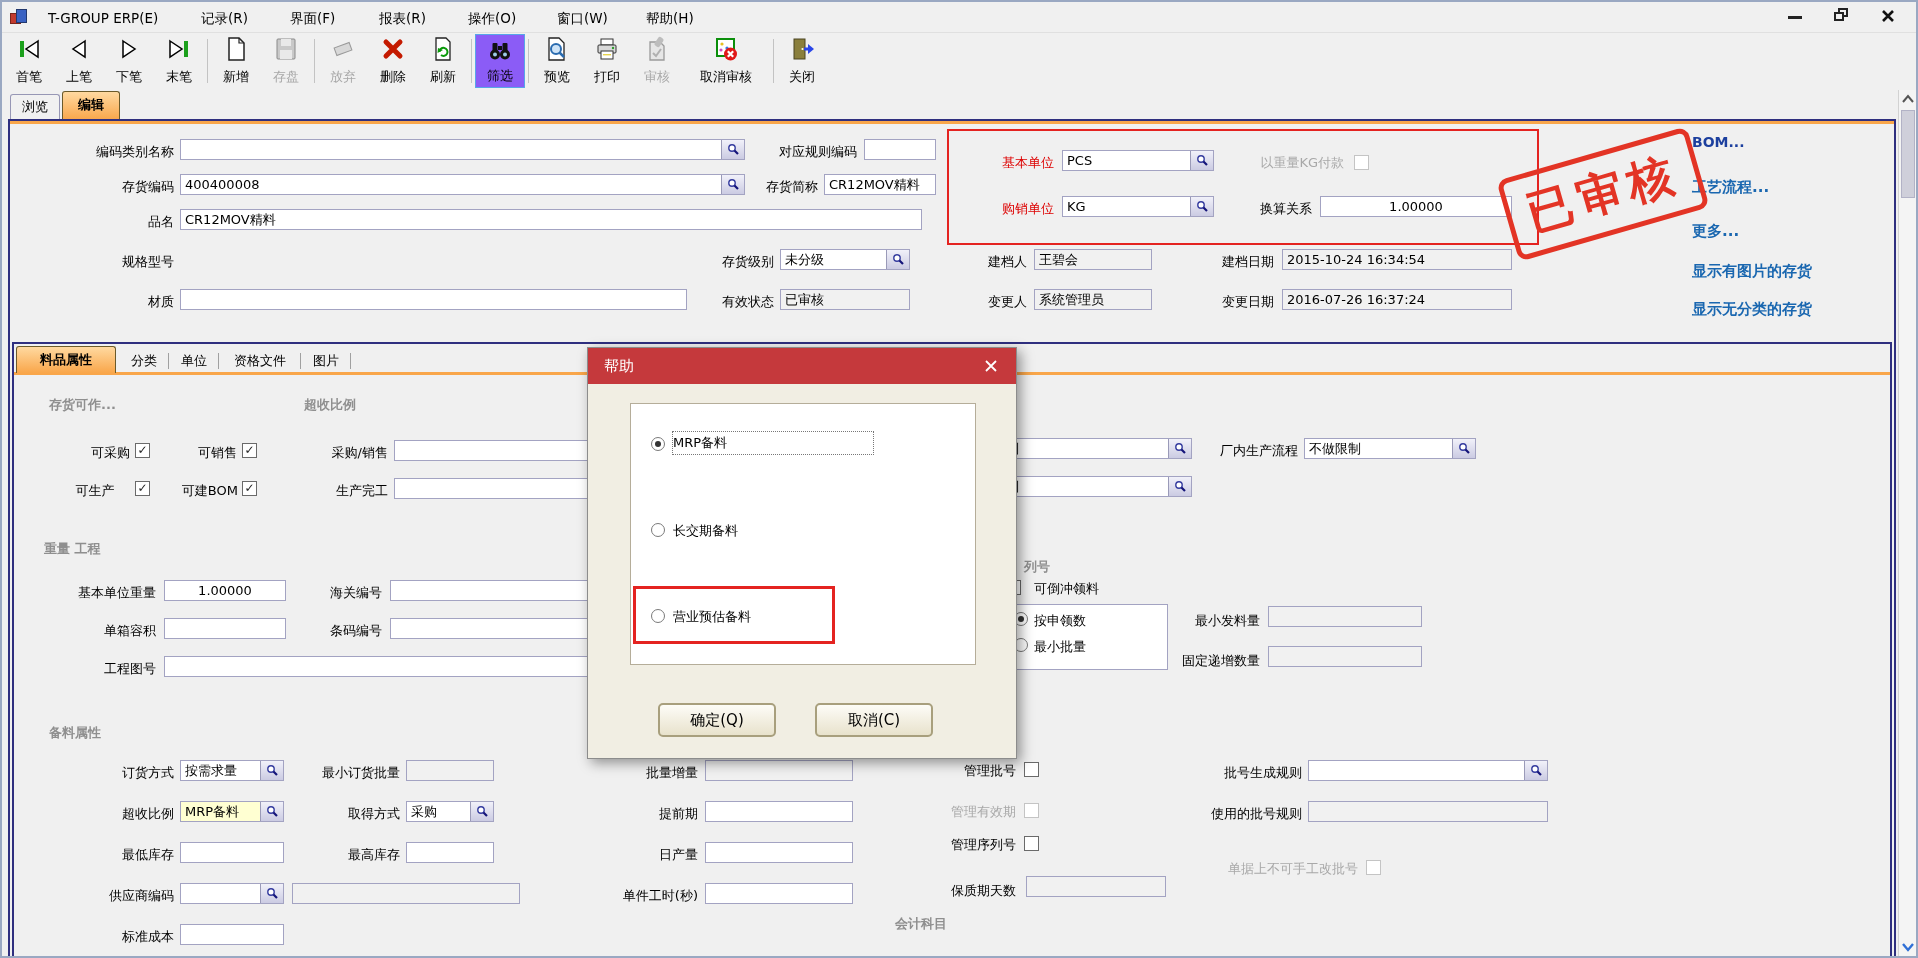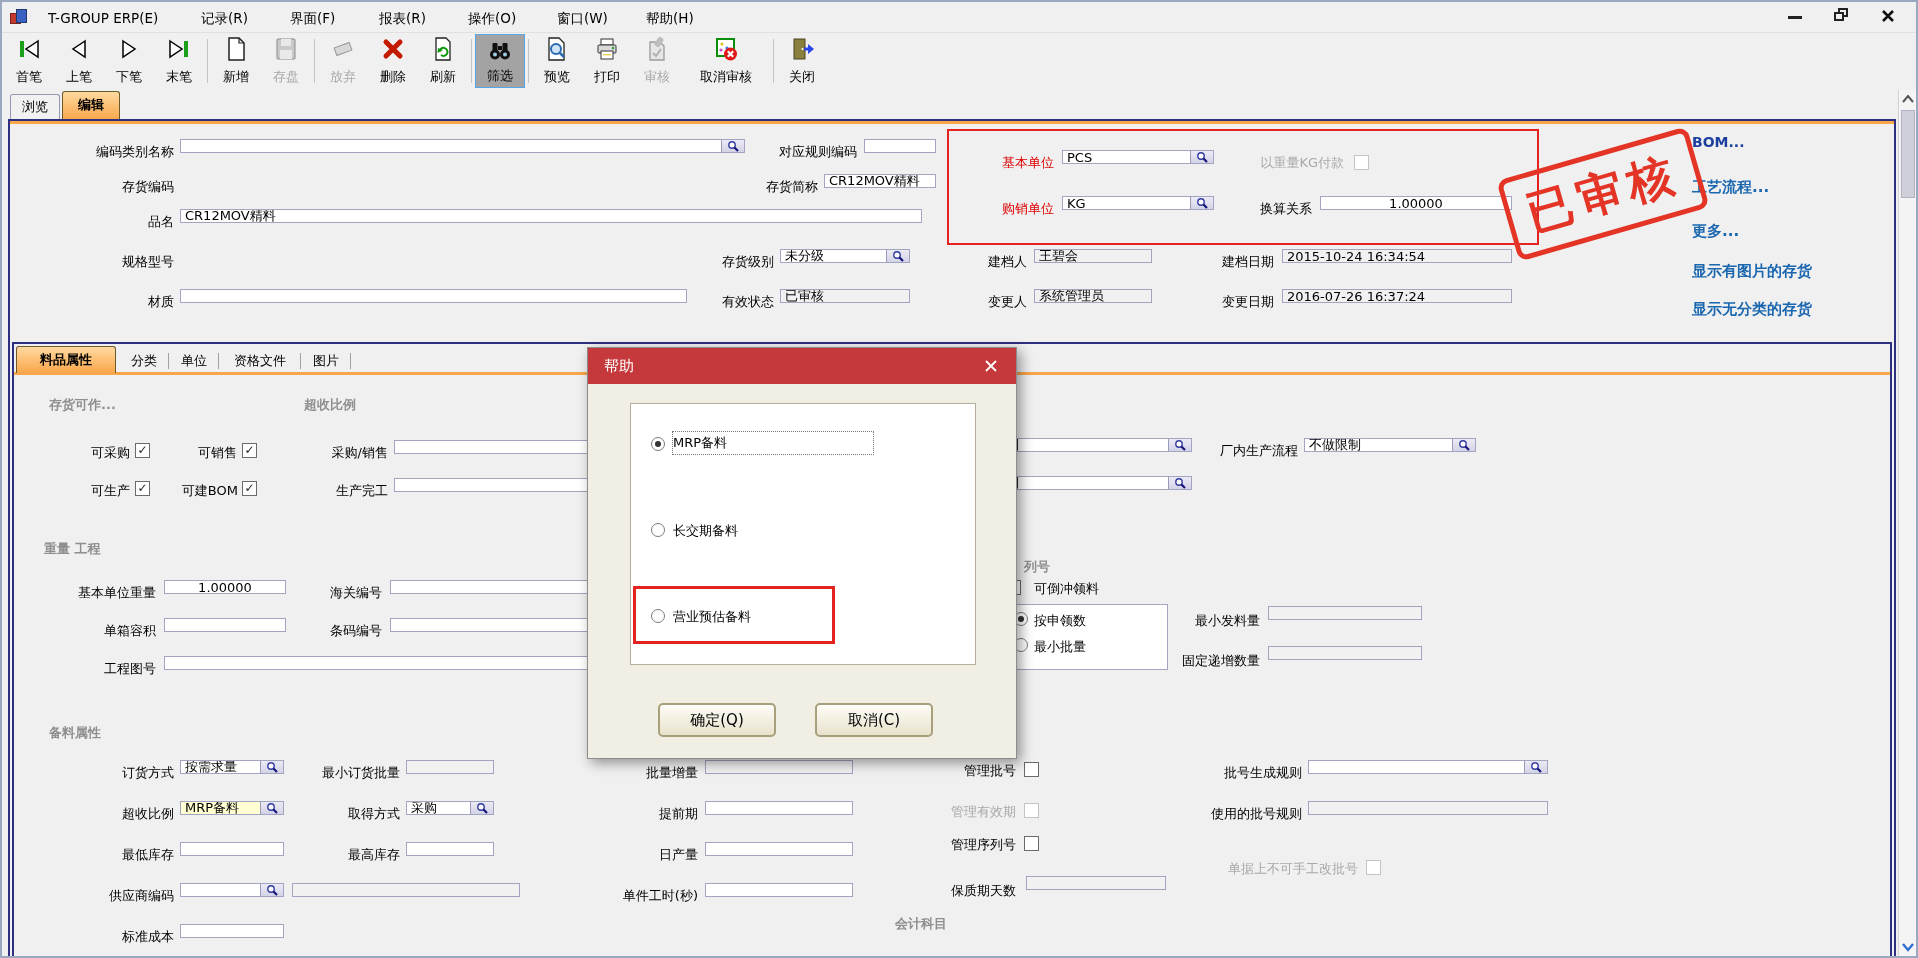--- a/index.html
+++ b/index.html
@@ -5,41 +5,41 @@
   html,body{margin:0;padding:0;background:#d8d8d8;}
   #app{position:relative;width:1918px;height:958px;background:#f0f0f0;border:2px solid #9aa8c2;
        box-sizing:border-box;overflow:hidden;font-family:"DejaVu Sans","Liberation Sans",sans-serif;
        font-size:13px;color:#000;}
   .abs{position:absolute;}
   .lbl{position:absolute;height:25px;line-height:25px;text-align:right;white-space:nowrap;}
   .lbl.l{text-align:left;}
   .lbl.red{color:#dd0000;}
   .lbl.dis{color:#a8a8a8;}
   .hdr{position:absolute;color:#8f8f8f;font-weight:bold;white-space:nowrap;}
-  .inp{position:absolute;height:14px;background:#fff;border:1px solid #a3a3c2;box-sizing:border-box;
+  .inp{position:absolute;height:21px;background:#fff;border:1px solid #a3a3c2;box-sizing:border-box;
        display:flex;align-items:center;padding:0 4px;white-space:nowrap;overflow:hidden;}
   .inp .v{flex:1;overflow:hidden;}
   .inp.num .v{text-align:center;}
   .inp.ro{background:#f1f1f1;}
   .inp.yel{background:#ffffd2;}
   .lk{width:22px;height:23px;margin:0 -4px 0 4px;flex:none;background:linear-gradient(180deg,#f5f5fc,#c7c7e0);
       border-left:1px solid #9a9ab8;display:flex;align-items:center;justify-content:center;}
   .chk{position:absolute;width:15px;height:15px;background:#fff;border:1px solid #6a6a6a;
        font-size:12px;line-height:13px;text-align:center;box-sizing:border-box;}
   .chk.on::after{content:"✓";font-weight:bold;color:#222;}
   .chk.dis{border-color:#c4c4c4;}
   .radio{position:absolute;width:14px;height:14px;border:1px solid #7a7a7a;border-radius:50%;background:#fff;box-sizing:border-box;}
   .radio.on::after{content:"";position:absolute;left:3px;top:3px;width:6px;height:6px;border-radius:50%;background:#333;}
   .menu-item{position:absolute;top:7px;height:18px;line-height:18px;font-size:13.5px;cursor:default;}
   .toolbar{position:absolute;left:2px;top:31px;height:56px;display:flex;align-items:center;}
   .tbtn{width:50px;height:54px;display:flex;flex-direction:column;align-items:center;justify-content:space-between;
         padding:2px 0;box-sizing:border-box;}
   .tbtn .cap{font-size:13px;white-space:nowrap;}
   .tbtn.dis .cap{color:#a8a8a8;}
-  .tbtn.sel{border:1px solid #58a6e8;background:#a3a3a3;}
+  .tbtn.sel{border:1px solid #58a6e8;background:#8b5cf6;}
   .sepv{width:1px;height:44px;background:#c3c3c3;margin:0 3px;}
   .tab{position:absolute;box-sizing:border-box;text-align:center;}
   .tab.inactive{background:#f1f1f1;border:1px solid #9797b5;border-bottom:none;border-radius:3px 3px 0 0;line-height:24px;}
   .tab.active{background:linear-gradient(180deg,#ffd9a0,#f9a64a);border:1px solid #6b5a2a;border-bottom:none;
               border-radius:3px 3px 0 0;font-weight:bold;line-height:26px;}
   .dtab{position:absolute;text-align:center;line-height:22px;}
   .dtabsep{position:absolute;width:1px;height:16px;background:#a0a0a0;}
   .link{position:absolute;color:#1a67b0;font-weight:bold;font-size:15px;white-space:nowrap;cursor:pointer;}
   .redbox{position:absolute;border:2px solid #e42320;pointer-events:none;z-index:5;}
   .stamp{position:absolute;left:1502px;top:150px;z-index:6;transform:rotate(-16deg);color:#e33425;
@@ -232,20 +232,29 @@
     <span class="lk">
         <svg width="13" height="13" viewBox="0 0 13 13">
           <circle cx="5" cy="5" r="3.2" fill="#fff" stroke="#333a9e" stroke-width="1.4"></circle>
           <line x1="7.5" y1="7.5" x2="11" y2="11" stroke="#15157a" stroke-width="2.2"></line>
         </svg>
       </span>
   </div>
   <div class="inp" style="left:862px;top:137px;width:72px;">
     <span class="v"></span>
   </div>
+  <div class="inp" style="left:178px;top:172px;width:565px;">
+    <span class="v">400400008</span>
+    <span class="lk">
+        <svg width="13" height="13" viewBox="0 0 13 13">
+          <circle cx="5" cy="5" r="3.2" fill="#fff" stroke="#333a9e" stroke-width="1.4"></circle>
+          <line x1="7.5" y1="7.5" x2="11" y2="11" stroke="#15157a" stroke-width="2.2"></line>
+        </svg>
+      </span>
+  </div>
   <div class="inp" style="left:822px;top:172px;width:112px;">
     <span class="v">CR12MOV精料</span>
   </div>
   <div class="inp" style="left:178px;top:207px;width:742px;">
     <span class="v">CR12MOV精料</span>
   </div>
   <div class="inp" style="left:778px;top:247px;width:130px;">
     <span class="v">未分级</span>
     <span class="lk">
         <svg width="13" height="13" viewBox="0 0 13 13">
@@ -330,21 +339,21 @@
   <div class="hdr" style="left:302px;top:394px;">超收比例</div>
 
   <div class="lbl" style="left:58px;top:438px;width:70px;">可采购</div>
   <div class="chk on" style="left:133px;top:441px;"></div>
   <div class="lbl" style="left:165px;top:438px;width:70px;">可销售</div>
   <div class="chk on" style="left:240px;top:441px;"></div>
   <div class="lbl" style="left:300px;top:438px;width:86px;">采购/销售</div>
   <div class="inp" style="left:392px;top:438px;width:201px;">
     <span class="v"></span>
   </div>
-  <div class="lbl" style="left:58px;top:476px;width:70px;">可生产</div>
+  <div class="lbl" style="left:58px;top:476px;width:70px;text-align:center;">可生产</div>
   <div class="chk on" style="left:133px;top:479px;"></div>
   <div class="lbl" style="left:158px;top:476px;width:78px;">可建BOM</div>
   <div class="chk on" style="left:240px;top:479px;"></div>
   <div class="lbl" style="left:300px;top:476px;width:86px;">生产完工</div>
   <div class="inp" style="left:392px;top:476px;width:201px;">
     <span class="v"></span>
   </div>
 
   <div class="inp" style="left:960px;top:436px;width:230px;">
     <span class="v">不做限制</span>

